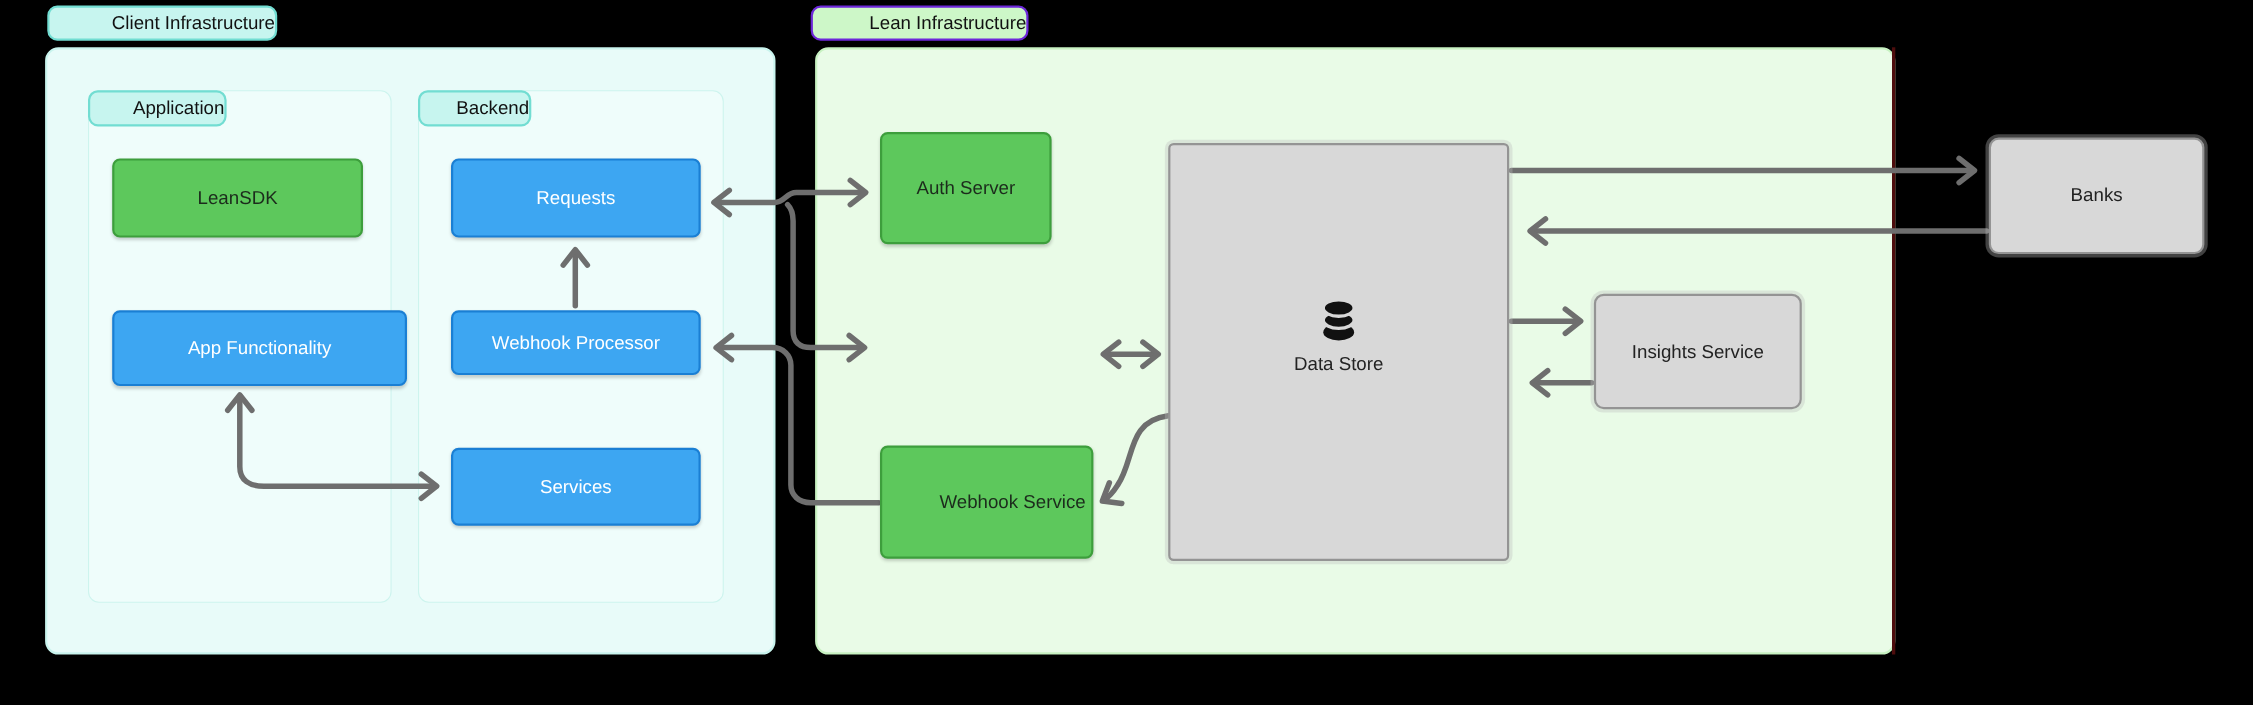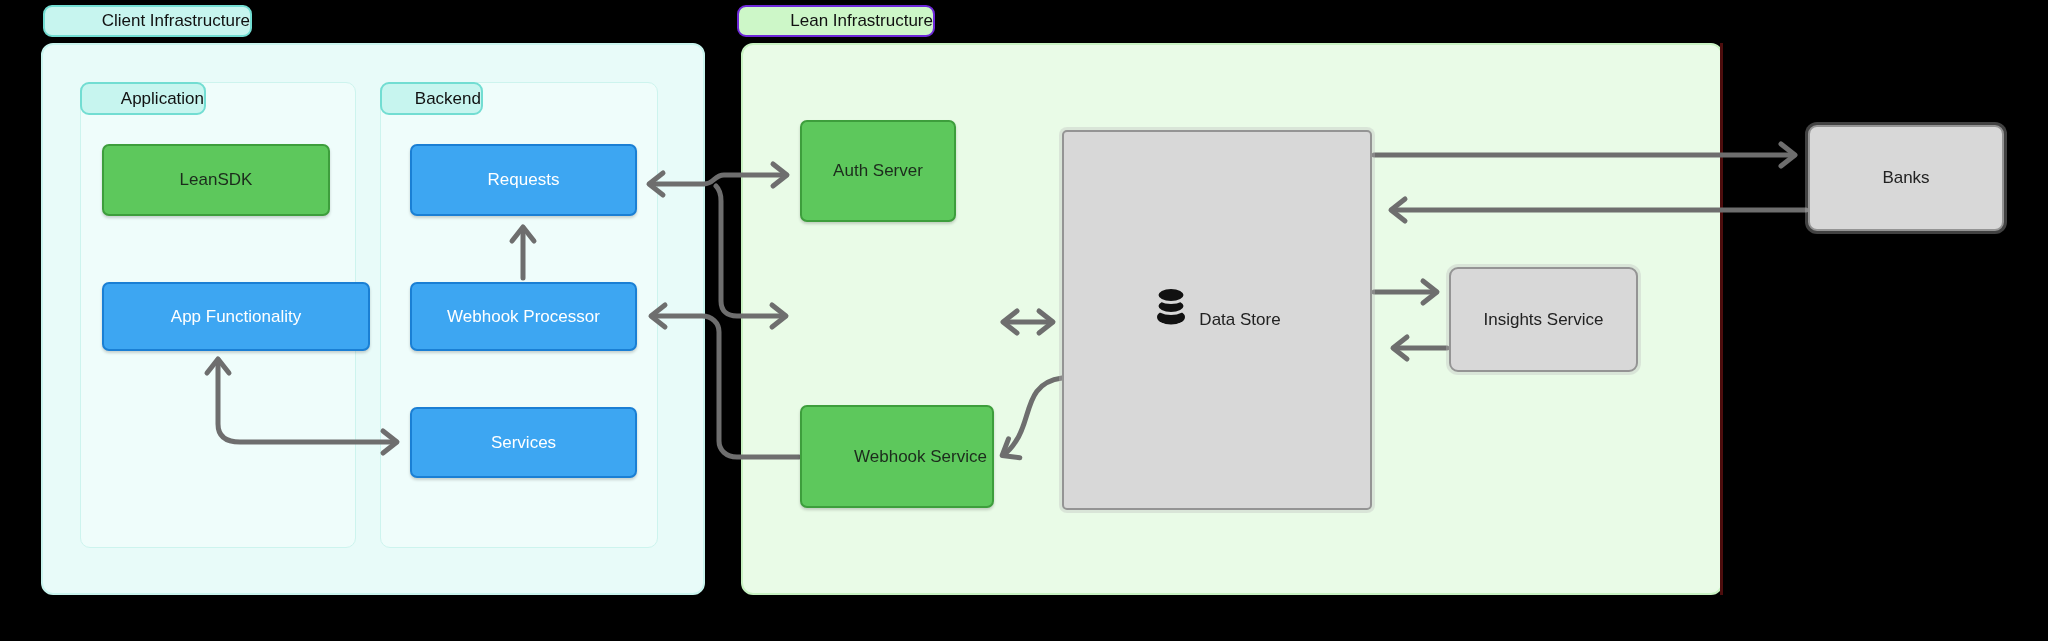--- a/index.html
+++ b/index.html
@@ -35,27 +35,27 @@
     box-sizing:border-box;font-size:17px;text-align:center;border-radius:7px;}
   .node-green{background:#5dc85c;border:2.5px solid #3d9e3c;color:#1c2b1c;
     box-shadow:0 2px 3px rgba(0,0,0,0.18);}
   .node-blue{background:#3da6f2;border:2.5px solid #1a7fd4;color:#ffffff;
     box-shadow:0 2px 3px rgba(0,0,0,0.18);}
   .node-gray{background:#d8d8d8;border:2.5px solid #949494;color:#222;
     box-shadow:0 0 0 3px rgba(190,190,190,0.35);text-align:center;}
   .n-leansdk{left:102px;top:144px;width:228px;height:72px;}
   .n-appfunc{left:102px;top:282px;width:268px;height:69px;}
   .n-requests{left:410px;top:144px;width:227px;height:72px;}
-  .n-webhookproc{left:410px;top:282px;width:227px;height:69px;}
+  .n-webhookproc{left:410px;top:282px;width:227px;height:59px;}
   .n-services{left:410px;top:407px;width:227px;height:71px;}
   .n-auth{left:800px;top:120px;width:156px;height:102px;}
   .n-apigw{left:800px;top:267px;width:194px;height:103px;}
   .n-webhooksvc{left:800px;top:405px;width:194px;height:103px;padding-left:47px;}
   .n-datastore{left:1062px;top:130px;width:310px;height:380px;border-radius:5px;
-    flex-direction:row;gap:10px;}
+    flex-direction:column;gap:10px;}
   .n-insights{left:1449px;top:267px;width:189px;height:105px;border-radius:9px;}
   .n-banks{left:1808px;top:125px;width:196px;height:106px;border-radius:9px;}
   .db-icon{width:36px;height:40px;margin-top:-28px;}
   
   .edges{position:absolute;left:0;top:0;width:2048px;height:641px;pointer-events:none;}
   .edges path{fill:none;stroke:#6e6e6e;stroke-width:5;stroke-linecap:round;}
 </style>
 </head>
 <body>
 

